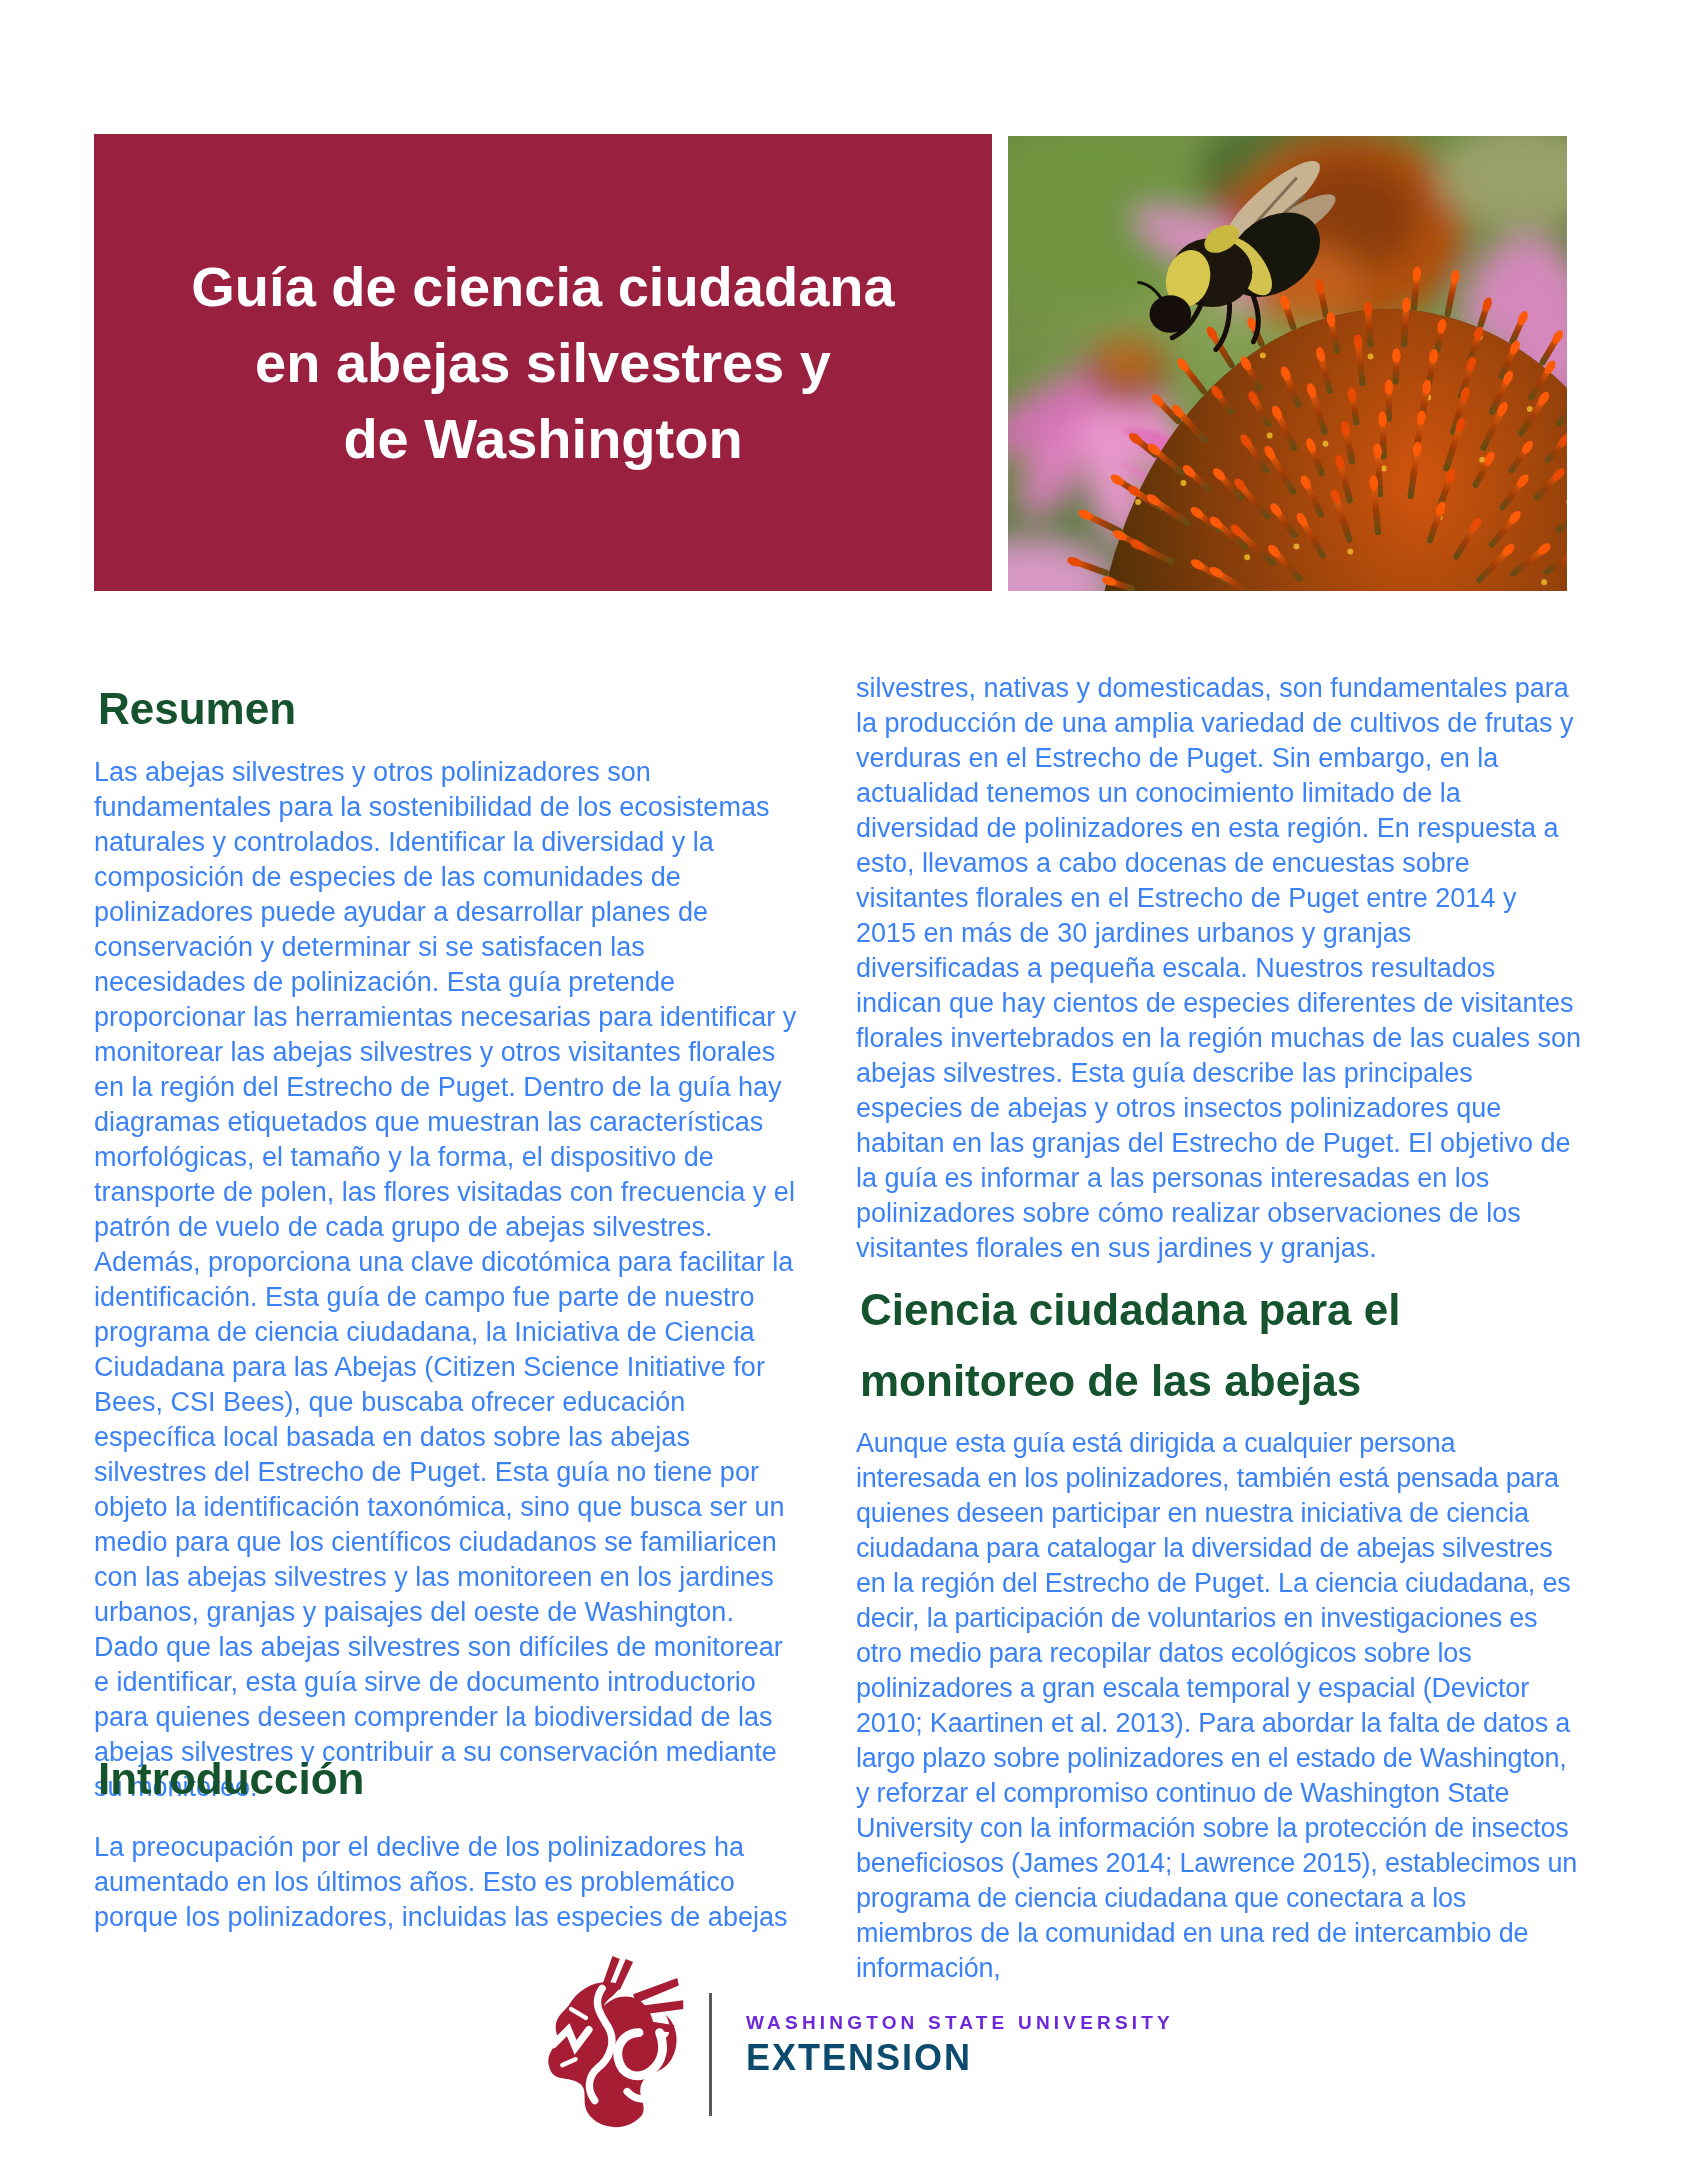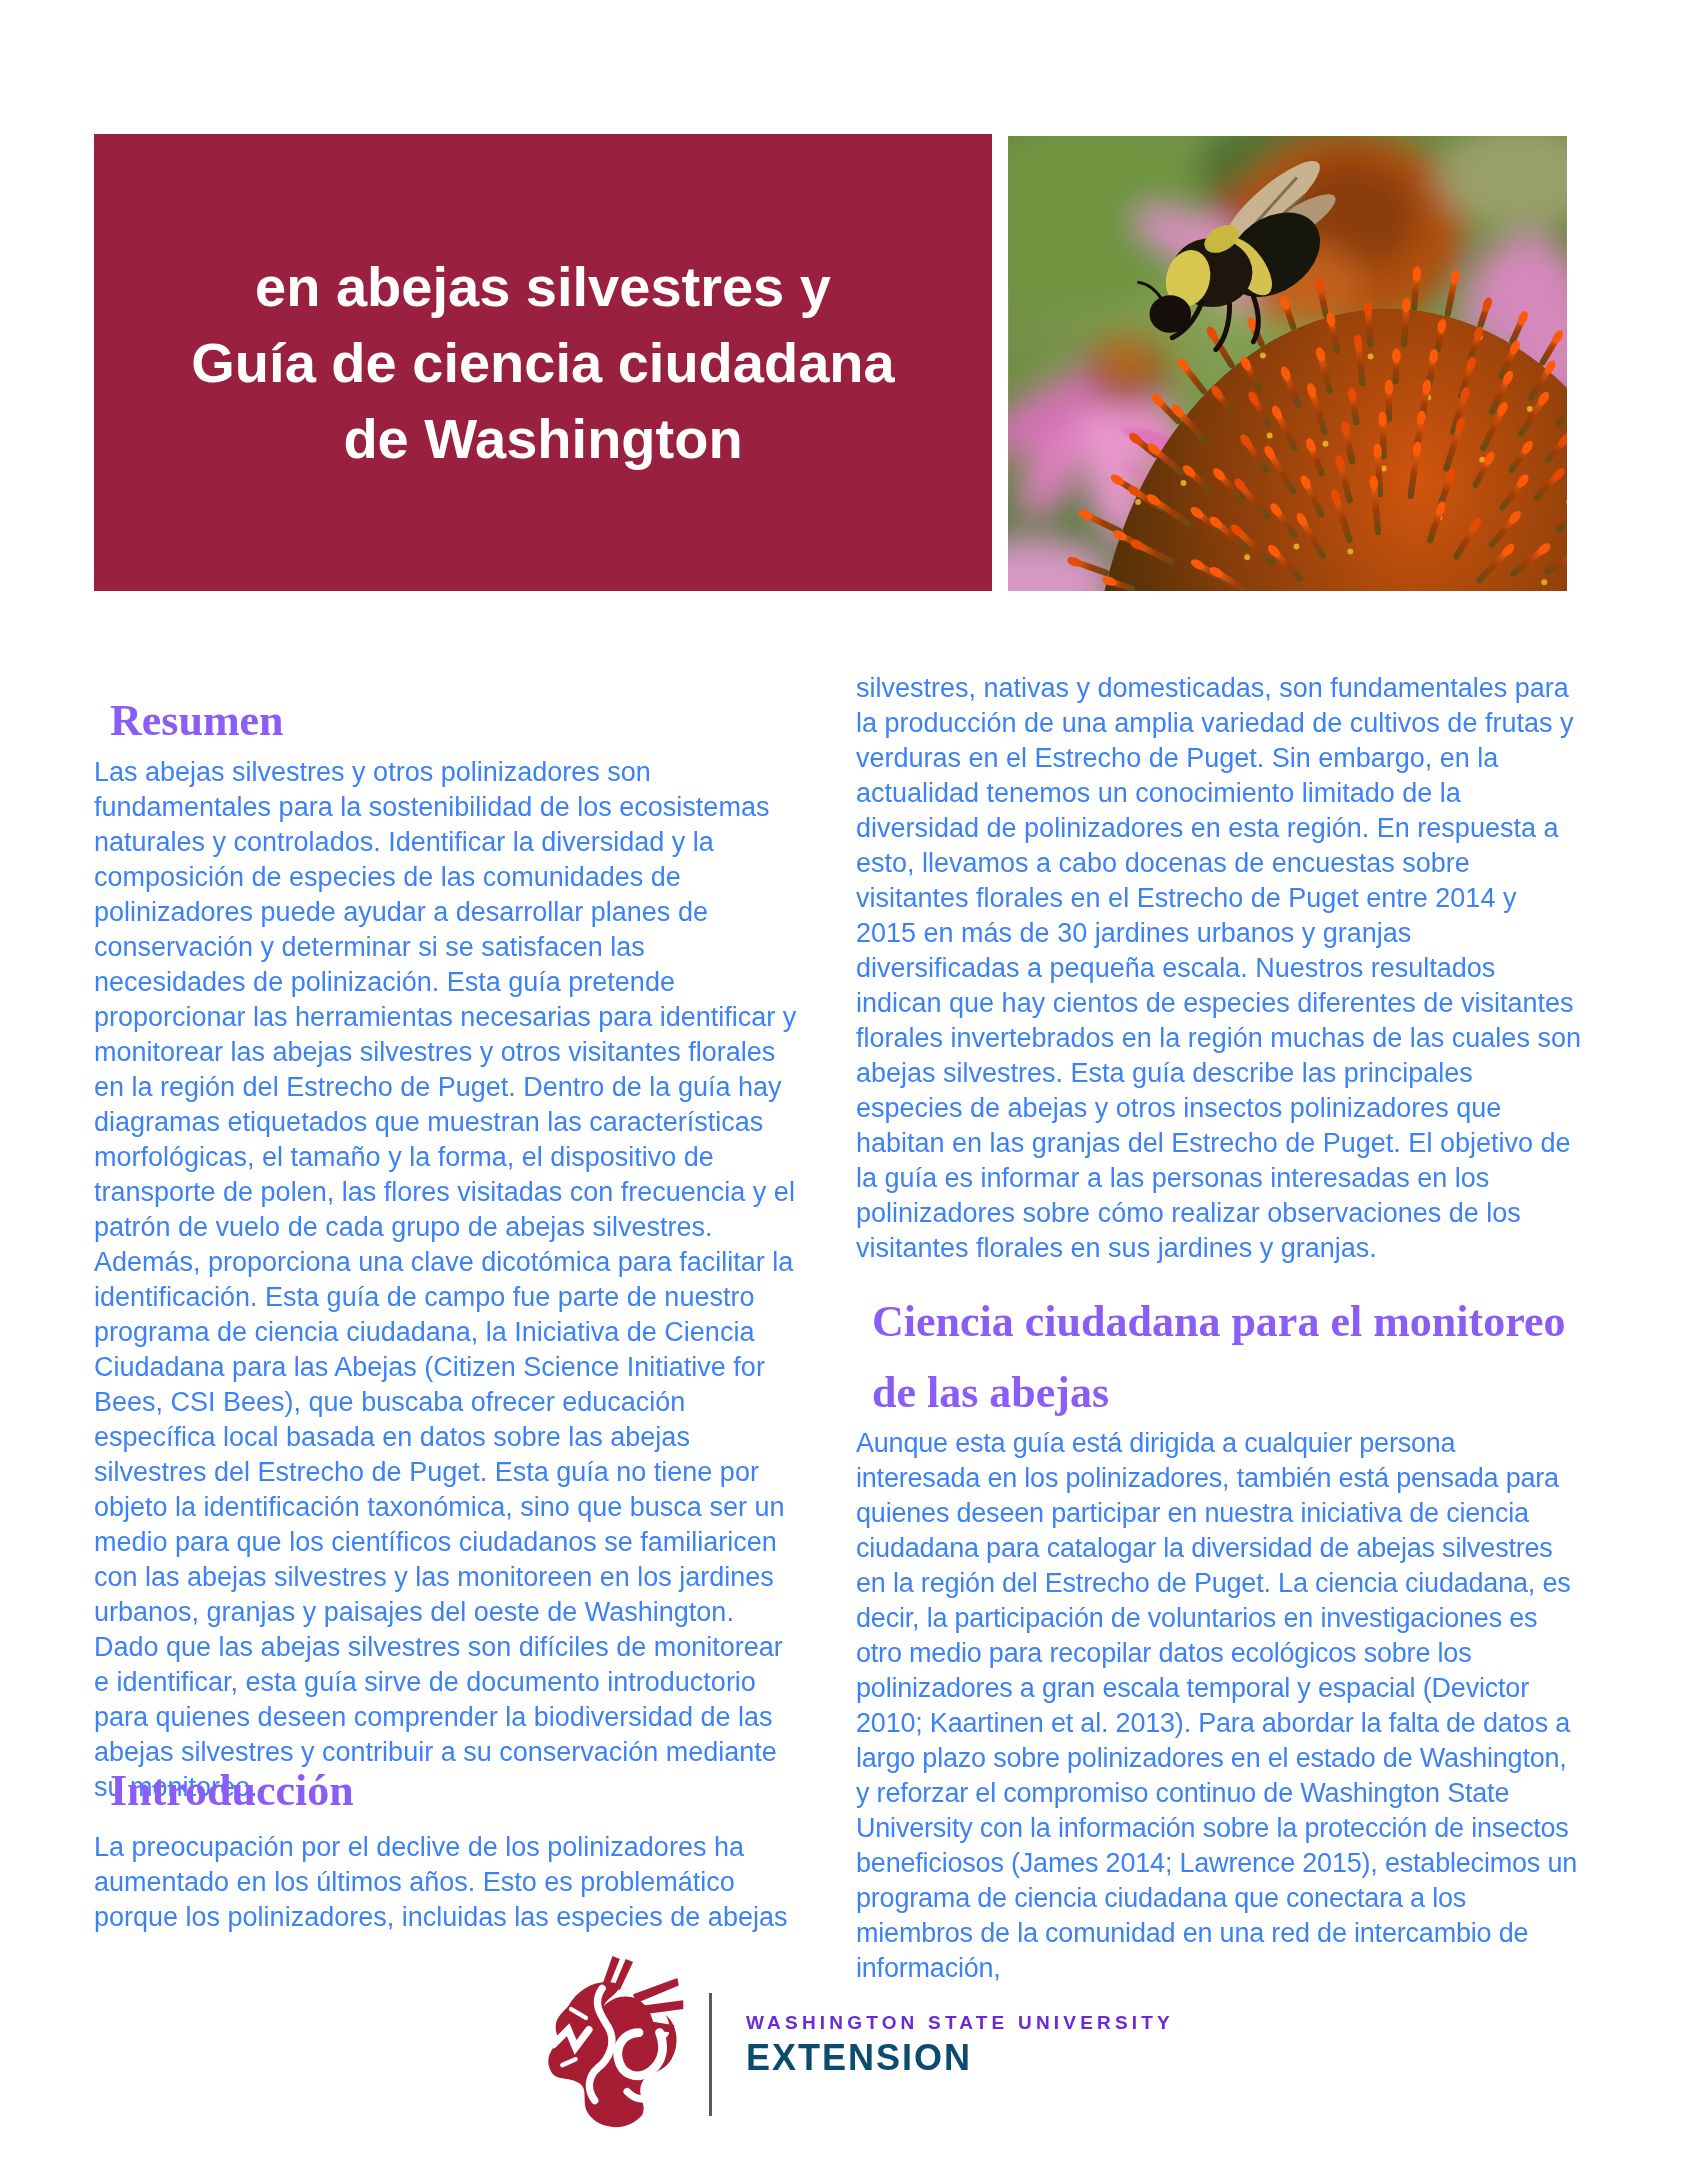--- a/index.html
+++ b/index.html
@@ -14,22 +14,22 @@
   }
   #banner .tline{
     color:#ffffff;font-weight:bold;font-size:56px;line-height:76px;
     white-space:nowrap;letter-spacing:0px;text-align:center;
   }
   
   #photo{position:absolute;left:1008px;top:136px;width:559px;height:455px;}
   #photo svg{display:block;}
   
   .serif-h{
-    position:absolute;font-family:Liberation Serif, serif;font-weight:bold;
-    color:#8b5cf6;font-size:44px;line-height:1.05;margin:16px;
+    position:absolute;font-family:Liberation Sans, sans-serif;font-weight:bold;
+    color:#14532d;font-size:44px;line-height:1.05;margin:4px;
   }
   .big-h{line-height:71px;}
   .bodypara{
     position:absolute;font-size:27px;line-height:35px;margin:0;
     text-align:left;color:#3b82f6;
   }
   #para-resumen{left:94px;top:755px;width:709px;}
   #h-resumen{left:94px;top:682px;}
   #h-introduccion{left:94px;top:1752px;}
   #para-introduccion{left:94px;top:1830px;width:709px;}
@@ -48,22 +48,22 @@
     position:absolute;left:211px;top:81px;font-size:36px;letter-spacing:2px;
     color:#0c4a6e;font-weight:bold;white-space:nowrap;
   }
 </style>
 </head>
 <body>
 
 <div id="page">
 
   <div id="banner" style="background:#9A2040;">
+    <div class="tline">Guía de ciencia ciudadana</div>
     <div class="tline">en abejas silvestres y</div>
-    <div class="tline">Guía de ciencia ciudadana</div>
     <div class="tline">de Washington</div>
   </div>
 
   <div id="photo">
     <svg width="559" height="455" viewBox="0 0 565 460" xmlns="http://www.w3.org/2000/svg">
       <defs>
         <radialGradient id="bgGreen" cx="40%" cy="35%" r="80%">
           <stop offset="0%" stop-color="#8aa457"></stop>
           <stop offset="60%" stop-color="#6d8c42"></stop>
           <stop offset="100%" stop-color="#54702f"></stop>

